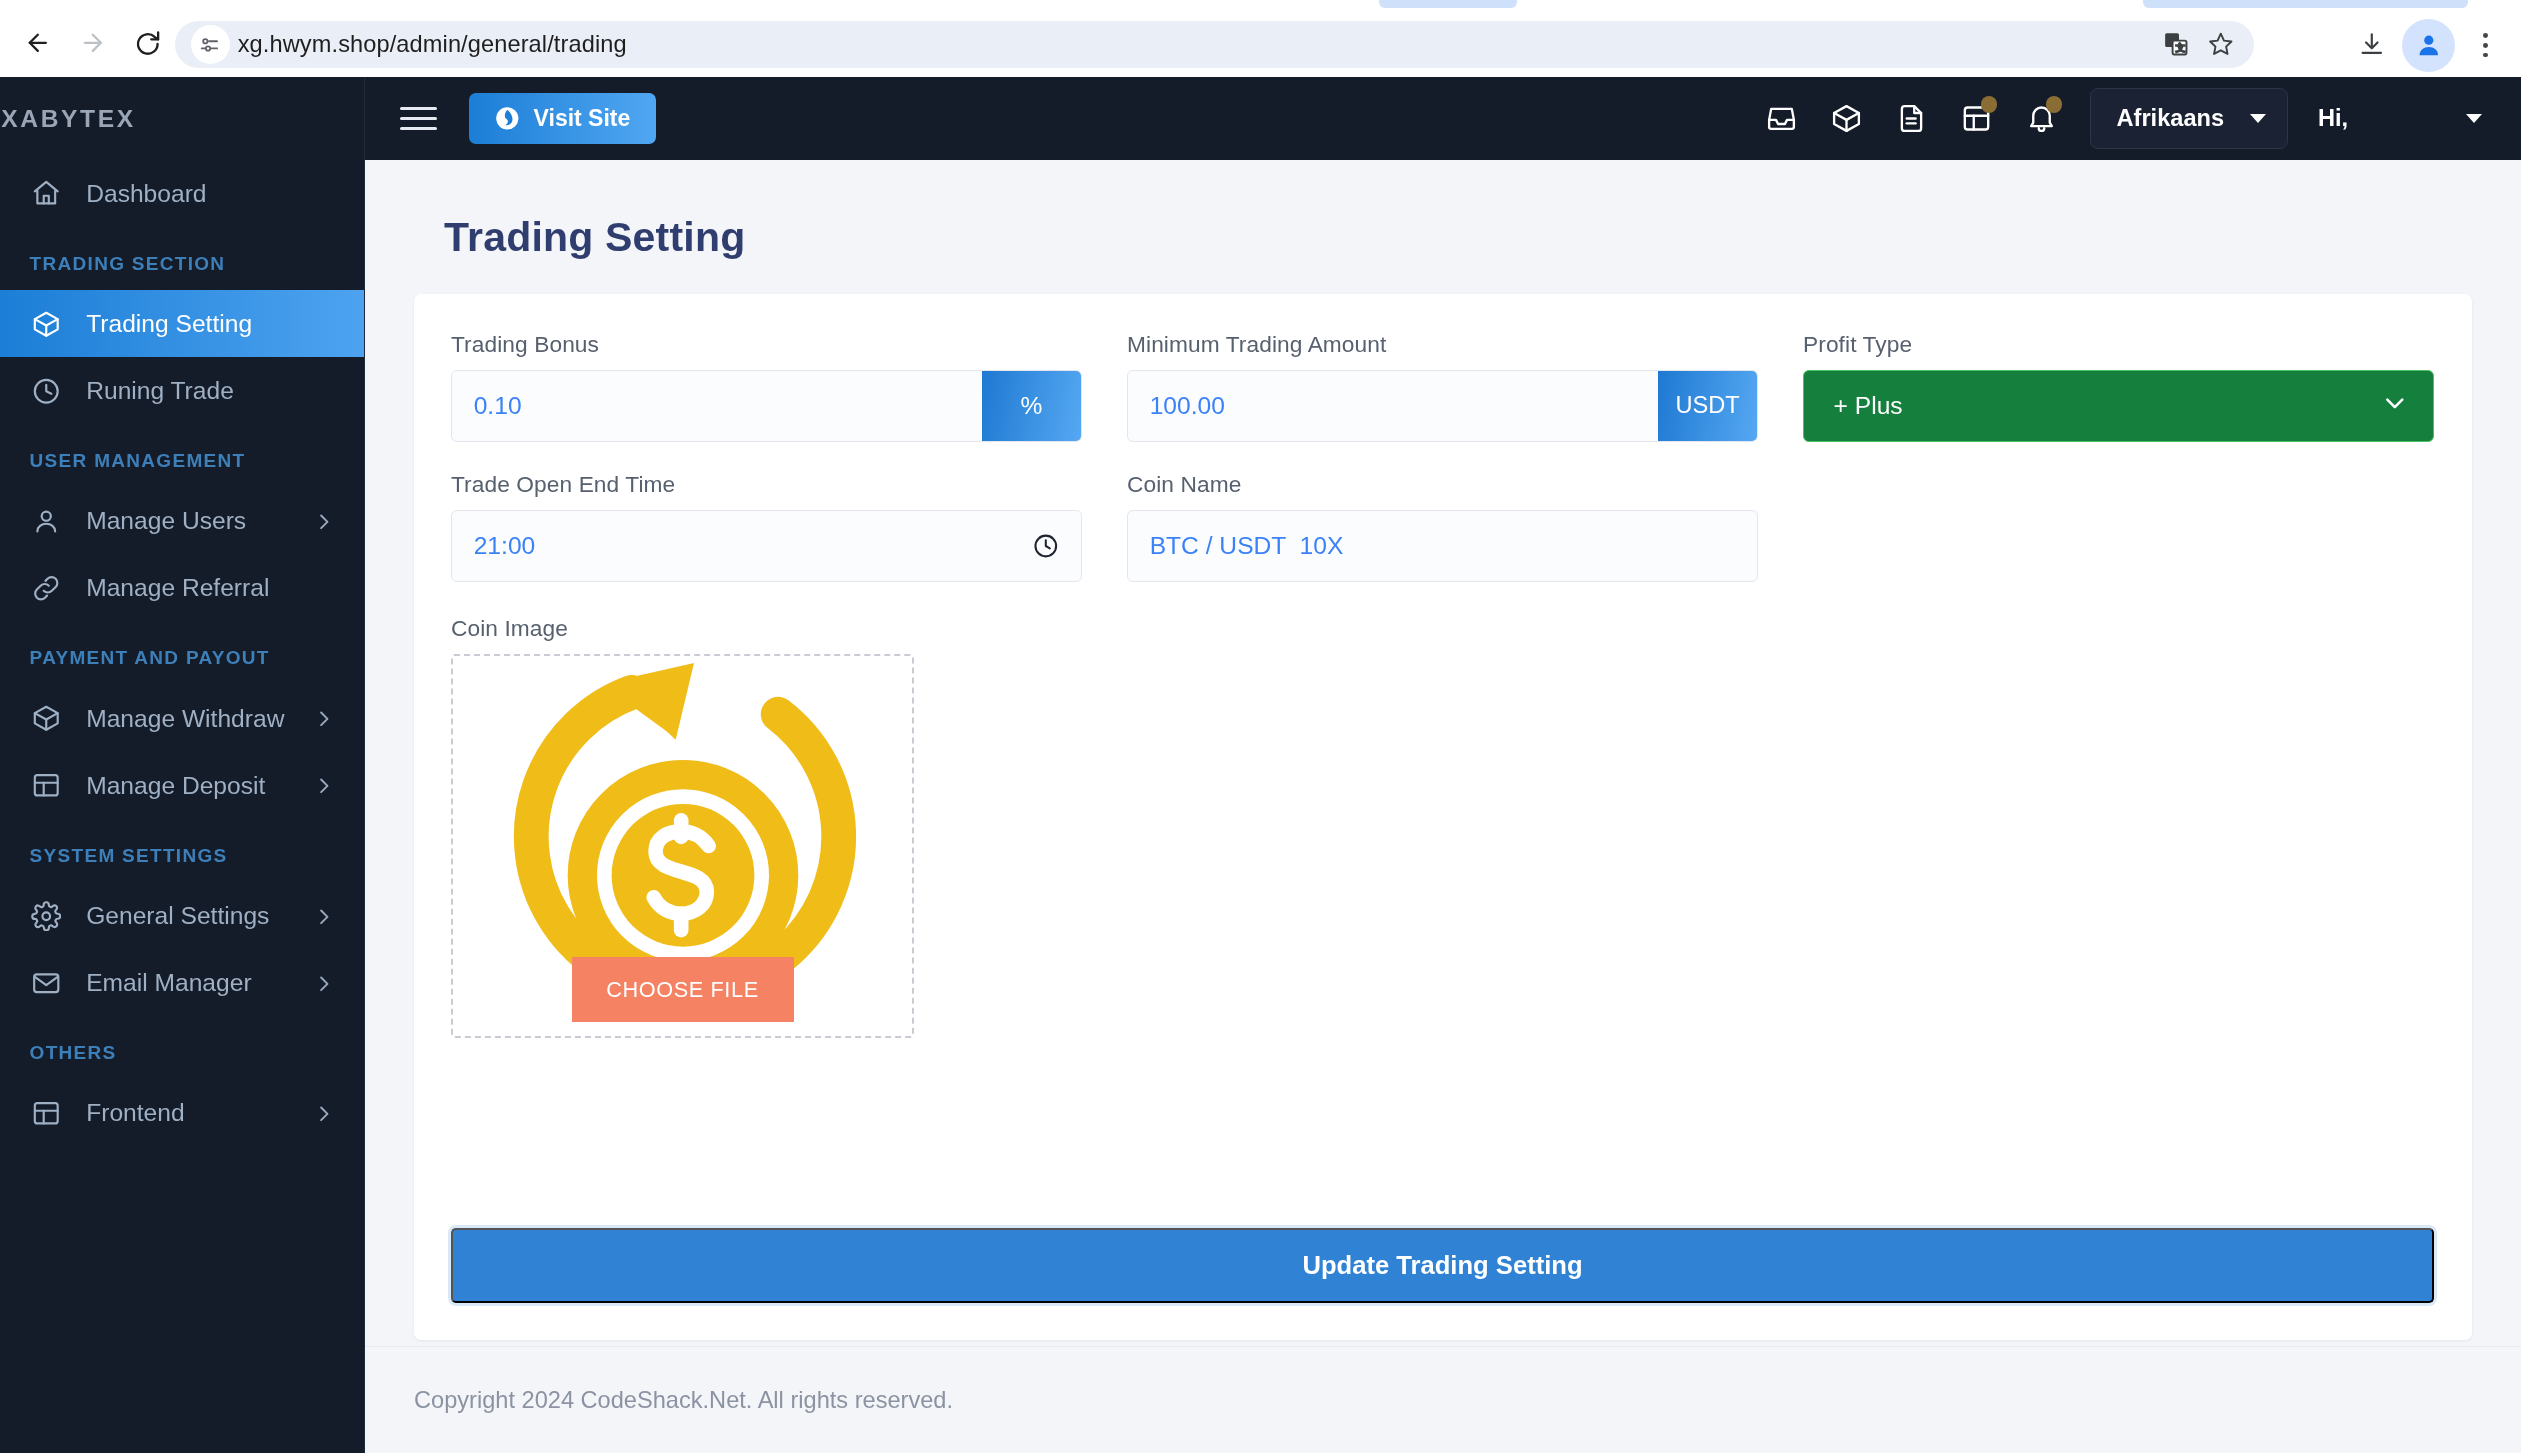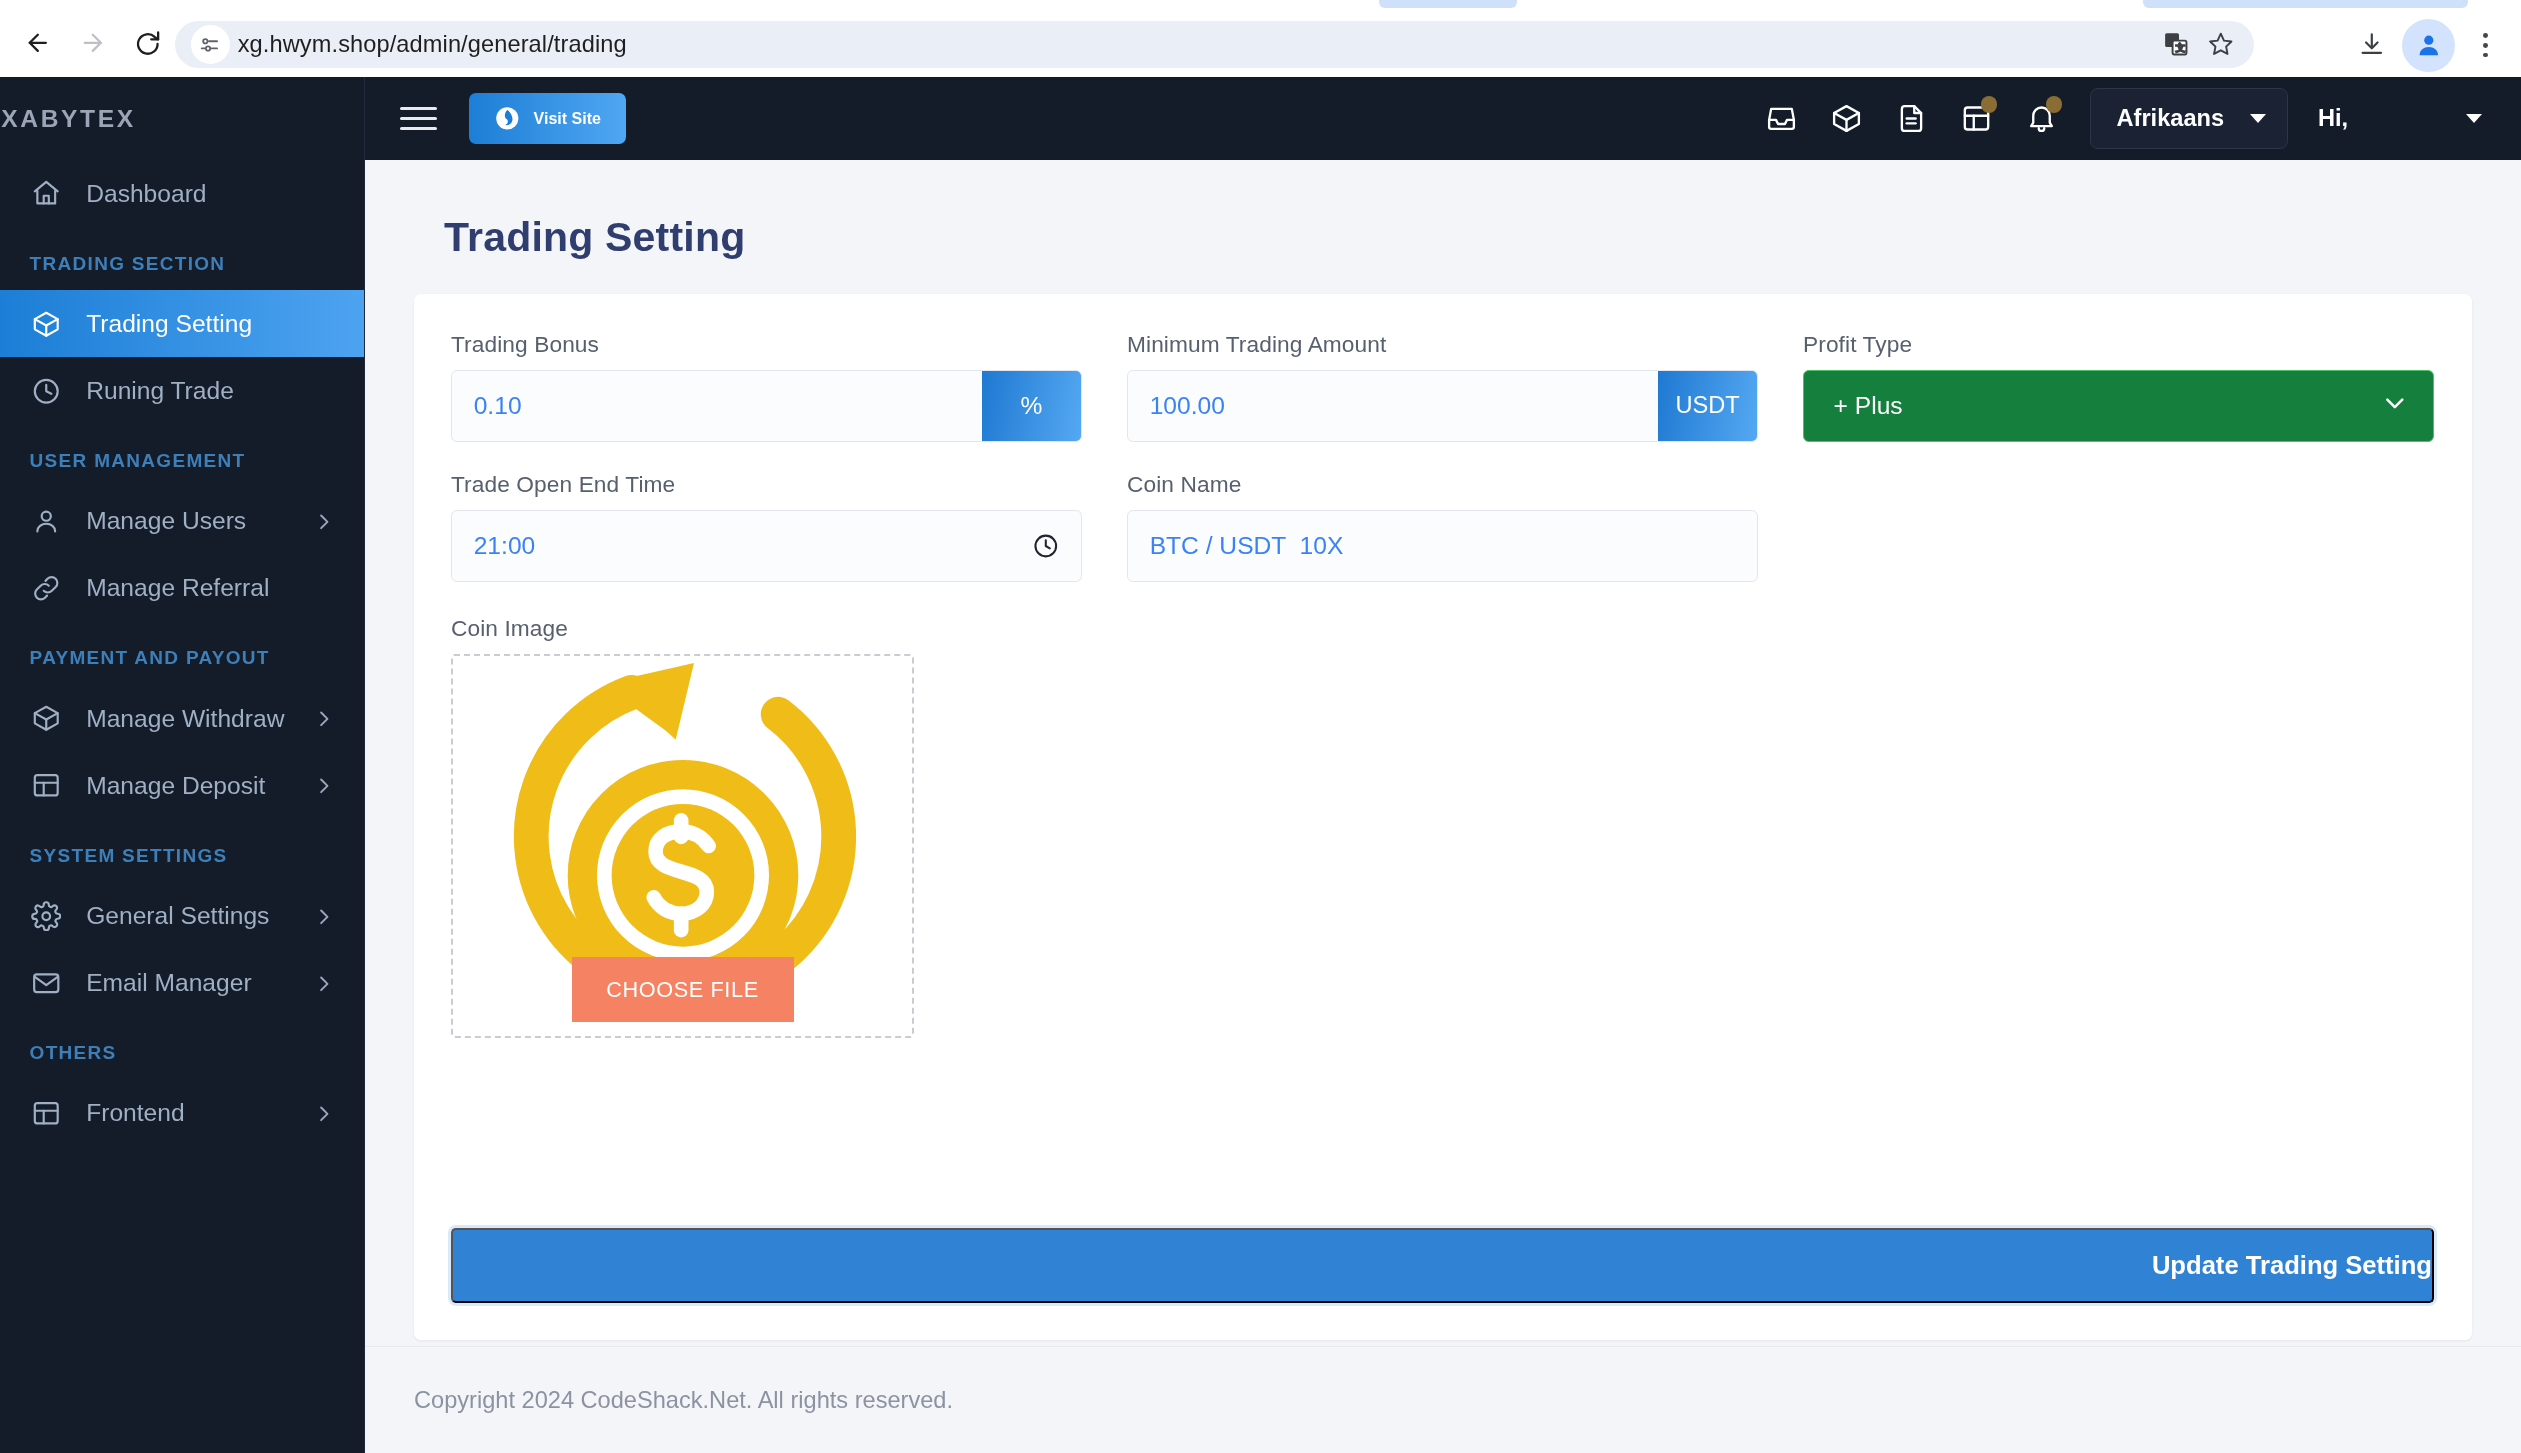--- a/index.html
+++ b/index.html
@@ -69,21 +69,21 @@
   
   #topbar {
     position: absolute; left: 365px; top: 0; width: 2156px; height: 83px;
     background: #141b29; display: flex; align-items: center; padding: 0 33px 0 35px;
   }
   #hamburger { width: 43px; height: 43px; display: flex; flex-direction: column; justify-content: center; gap: 6.9px; margin-right: 25.6px; }
   #hamburger span { display: block; width: 37px; height: 3px; background: #e7eaf0; border-radius: 2px; }
   #visit-site {
     height: 51px; display: flex; align-items: center; gap: 12.8px; padding: 0 25.6px;
     background: linear-gradient(90deg, #1c7ed6 0%, #50a7f2 100%);
-    border-radius: 6.9px; color: #fff; font-size: 16px; font-weight: 700;
+    border-radius: 6.9px; color: #fff; font-size: 23px; font-weight: 700;
   }
   #visit-site .gicon { width: 26.6px; height: 26.6px; }
   #topbar-right { margin-left: auto; display: flex; align-items: center; gap: 0px; }
   .tb-ico { width: 65px; height: 65px; display: flex; align-items: center; justify-content: center; position: relative; color: #ffffff; }
   .tb-ico svg { width: 33px; height: 33px; stroke: currentColor; fill: none; stroke-width: 1.7; }
   .tb-badge { position: absolute; top: 9.9px; right: 11.8px; width: 16.7px; height: 16.7px; border-radius: 50%; background: #8a6d35; }
   #lang-select {
     margin-left: 15.8px; height: 61px; min-width: 193px; border: 1px solid #2c3649; border-radius: 7.9px;
     background: #1a2233; display: flex; align-items: center; justify-content: space-between;
     padding: 0 21.7px 0 25.6px; color: #ffffff; font-size: 23.6px; font-weight: 700; gap: 25.6px;
@@ -134,21 +134,21 @@
   #choose-file {
     position: absolute; left: 50%; bottom: 13.8px; transform: translateX(-50%);
     width: 222px; height: 65px; background: #f58263; color: #ffffff;
     display: flex; align-items: center; justify-content: center;
     font-size: 21.7px; letter-spacing: 0.6px;
   }
 
   #update-btn {
     position: absolute; left: 37px; bottom: 37px; width: 1983px; height: 75px;
     background: #3083d4; color: #ffffff; border-radius: 4.9px;
-    display: flex; align-items: center; justify-content: flex-end;
+    display: flex; align-items: center; justify-content: center;
     font-size: 25.6px; font-weight: 700; box-shadow: 0 0 0 3px rgba(48,131,212,.18);
   }
 
   #footer {
     position: absolute; left: 365px; bottom: 0; width: 2156px; height: 108px;
     background: #f4f5f8; border-top: 1px solid #e6e9ef; display: flex; align-items: center;
   }
   #footer-text { padding-left: 49px; font-size: 23.6px; color: #8b93a3; }
 </style>
 </head>

